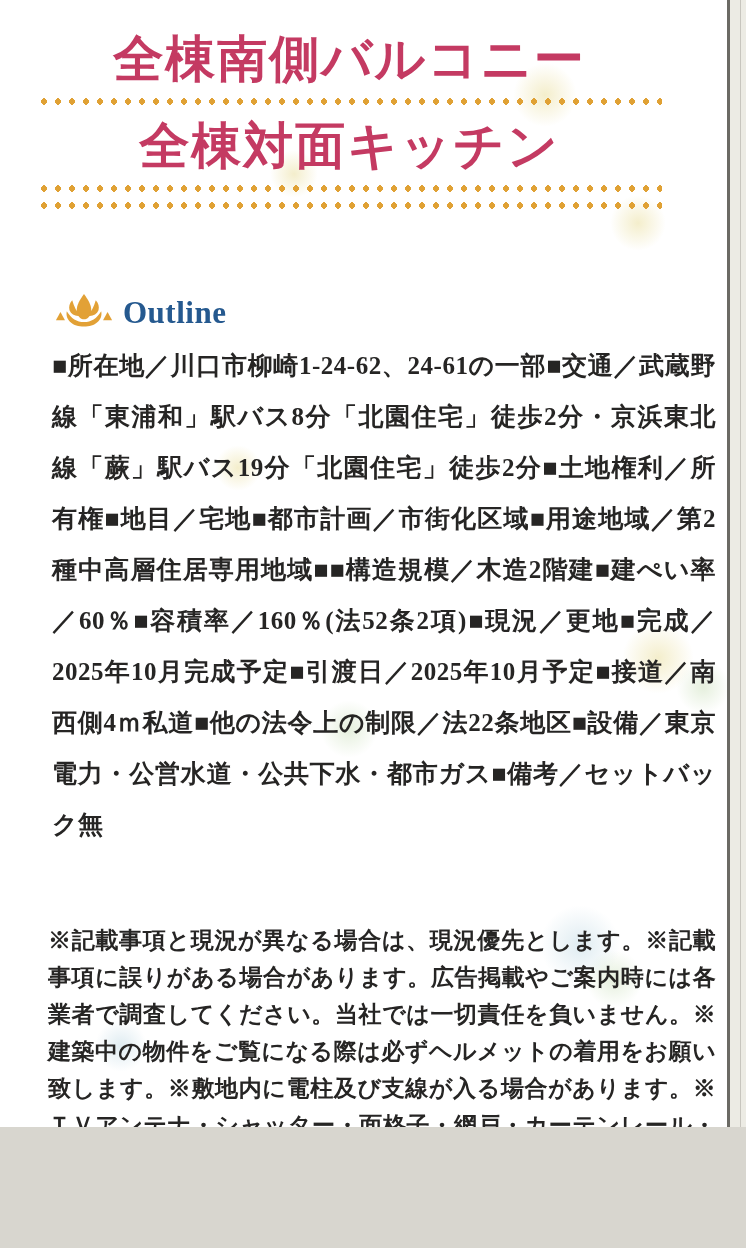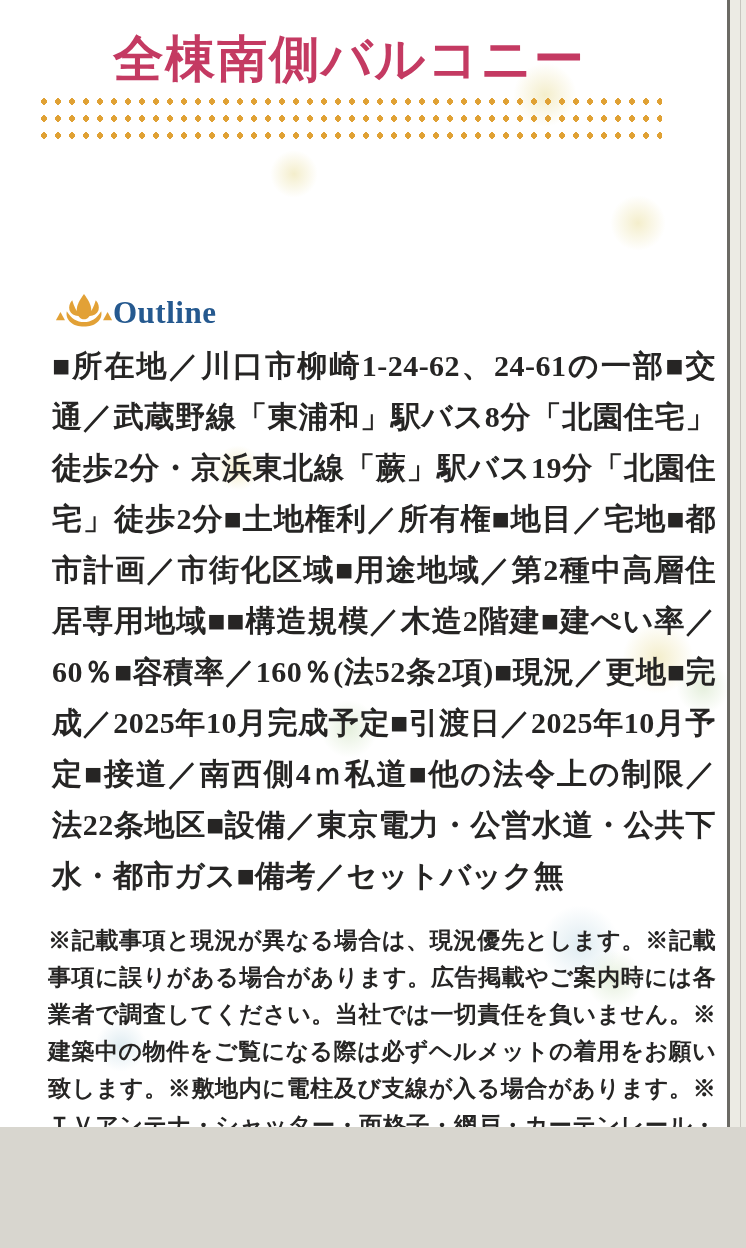--- a/index.html
+++ b/index.html
@@ -26,31 +26,31 @@
     letter-spacing:2px;white-space:nowrap;
   }
   .dots{
     height:7px;margin:8px 10px 10px 10px;
     background-image:radial-gradient(circle 3.2px at 50% 50%,var(--dots,#e0a134) 97%,rgba(0,0,0,0) 100%);
     background-size:14px 7px;background-repeat:repeat-x;background-position:left center;
   }
 
   .outline-row{
     position:absolute;top:291px;left:55px;
-    display:flex;align-items:center;
+    display:flex;align-items:center;gap:10px;
   }
   .lotus{width:58px;height:44px;display:inline-block;}
   .outline-label{
     font-size:31px;font-weight:bold;color:var(--outline-label,#25598f);
     letter-spacing:.5px;
   }
 
   .body-text{
     position:absolute;top:340px;left:52px;width:664px;
-    font-size:30px;line-height:51px;font-weight:600;
+    font-size:25px;line-height:51px;font-weight:600;
     color:var(--body-text,#262524);
     text-align:justify;text-justify:inter-character;
     letter-spacing:.5px;
   }
   .disclaimer{
     position:absolute;top:922px;left:48px;width:668px;
     font-size:23px;line-height:37px;font-weight:600;
     color:var(--body-text,#262524);
     text-align:justify;text-justify:inter-character;
     letter-spacing:.3px;
@@ -76,20 +76,21 @@
   <div class="blob b" style="left:540px;top:905px;width:80px;height:80px;"></div>
   <div class="blob g" style="left:585px;top:950px;width:58px;height:58px;"></div>
   <div class="blob y" style="left:650px;top:1145px;width:84px;height:84px;"></div>
   <div class="blob y" style="left:390px;top:1200px;width:60px;height:60px;"></div>
   <div class="blob b" style="left:95px;top:1020px;width:52px;height:52px;"></div>
   <div class="blob y" style="left:215px;top:445px;width:46px;height:46px;"></div>
 
   <div class="headline-block">
     <div class="headline">全棟南側バルコニー</div>
     <div class="dots"></div>
+    <div class="headline">全棟対面キッチン</div>
     <div class="dots"></div>
     <div class="dots"></div>
   </div>
 
   <div class="outline-row">
     <span class="lotus">
       <svg width="58" height="44" viewBox="0 0 64 46" xmlns="http://www.w3.org/2000/svg">
         <g fill="#e2a136">
           <path d="M32 2C27 9 24 14 24 20c0 6 4 10 8 10s8-4 8-10c0-6-3-11-8-18z"></path>
           <path d="M19 9c2 7 5 13 9 17-5 1-10-1-12-6-1-4 0-8 3-11z"></path>

